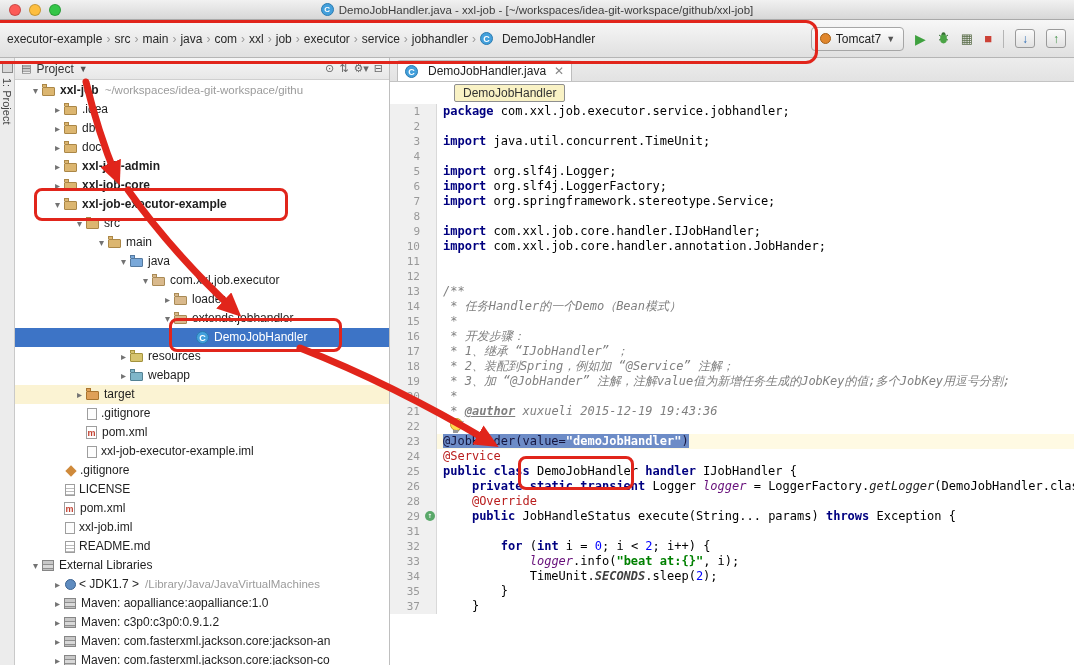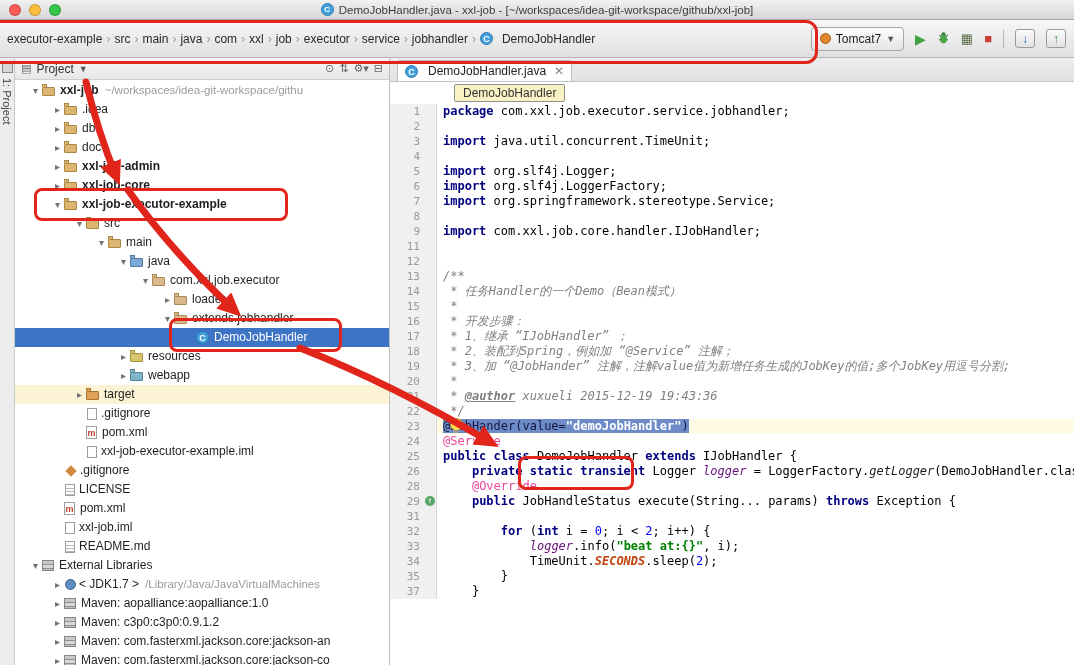--- a/index.html
+++ b/index.html
@@ -97,24 +97,24 @@
   .ovr{position:absolute;left:1px;top:2px;width:10px;height:10px;border-radius:50%;background:#59a869;color:#fff;
        font-size:8px;line-height:10px;text-align:center;}
   .t{flex:1;white-space:pre;overflow:hidden;padding-left:6px;}
   .caret-line{background:#fffae3;}
   .kw{color:#000080;font-weight:bold;}
   .pl{color:#000;}
   .str{color:#008000;font-weight:bold;}
   .num{color:#0000ff;}
   .doc{color:#808080;font-style:italic;}
   .dt{color:#808080;font-style:italic;font-weight:bold;text-decoration:underline;}
-  .ann{color:#ec4899;}
+  .ann{color:#b91c1c;}
   .fld{color:#660e7a;font-style:italic;}
   .itl{font-style:italic;}
-  .cst{color:#c2410c;font-weight:bold;font-style:italic;}
+  .cst{color:#404040;font-weight:bold;font-style:italic;}
   .sa{background:#6d8cc7;color:#16163f;}
   .ss{background:#6d8cc7;color:#fff;font-weight:bold;}
   .bulb{position:absolute;left:60px;top:360px;width:11px;height:11px;border-radius:50%;
         background:#ffd94f;border:1px solid #bd9a2d;z-index:5;}
   .bulb::after{content:"";position:absolute;left:2px;top:11px;width:5px;height:3px;background:#999;}
 
   
   .anno{position:absolute;border:3px solid #e1251b;border-radius:8px;z-index:40;pointer-events:none;}
   .anno-svg{position:absolute;left:0;top:0;z-index:39;pointer-events:none;}
 </style>
@@ -437,20 +437,25 @@
             <span class="g">8</span>
             <span class="m"></span>
             <span class="t"></span>
           </div>
           <div class="cl">
             <span class="g">9</span>
             <span class="m"></span>
             <span class="t"><span class="kw">import</span><span class="pl"> com.xxl.job.core.handler.IJobHandler;</span></span>
           </div>
           <div class="cl">
+            <span class="g">10</span>
+            <span class="m"></span>
+            <span class="t"><span class="kw">import</span><span class="pl"> com.xxl.job.core.handler.annotation.JobHander;</span></span>
+          </div>
+          <div class="cl">
             <span class="g">11</span>
             <span class="m"></span>
             <span class="t"></span>
           </div>
           <div class="cl">
             <span class="g">12</span>
             <span class="m"></span>
             <span class="t"></span>
           </div>
           <div class="cl">
@@ -509,21 +514,21 @@
             <span class="t caret-line"><span class="sa">@JobHander(value=</span><span class="ss">"demoJobHandler"</span><span class="sa">)</span></span>
           </div>
           <div class="cl">
             <span class="g">24</span>
             <span class="m"></span>
             <span class="t"><span class="ann">@Service</span></span>
           </div>
           <div class="cl">
             <span class="g">25</span>
             <span class="m"></span>
-            <span class="t"><span class="kw">public class</span><span class="pl"> DemoJobHandler </span><span class="kw">extends</span><span class="pl"> IJobHandler {</span></span>
+            <span class="t"><span class="kw">public class</span><span class="pl"> DemoJobHandler </span><span class="kw">handler</span><span class="pl"> IJobHandler {</span></span>
           </div>
           <div class="cl">
             <span class="g">26</span>
             <span class="m"></span>
             <span class="t"><span class="pl">    </span><span class="kw">private static transient</span><span class="pl"> Logger </span><span class="fld">logger</span><span class="pl"> = LoggerFactory.</span><span class="itl">getLogger</span><span class="pl">(DemoJobHandler.class</span></span>
           </div>
           <div class="cl">
             <span class="g">28</span>
             <span class="m"></span>
             <span class="t"><span class="pl">    </span><span class="ann">@Override</span></span>

